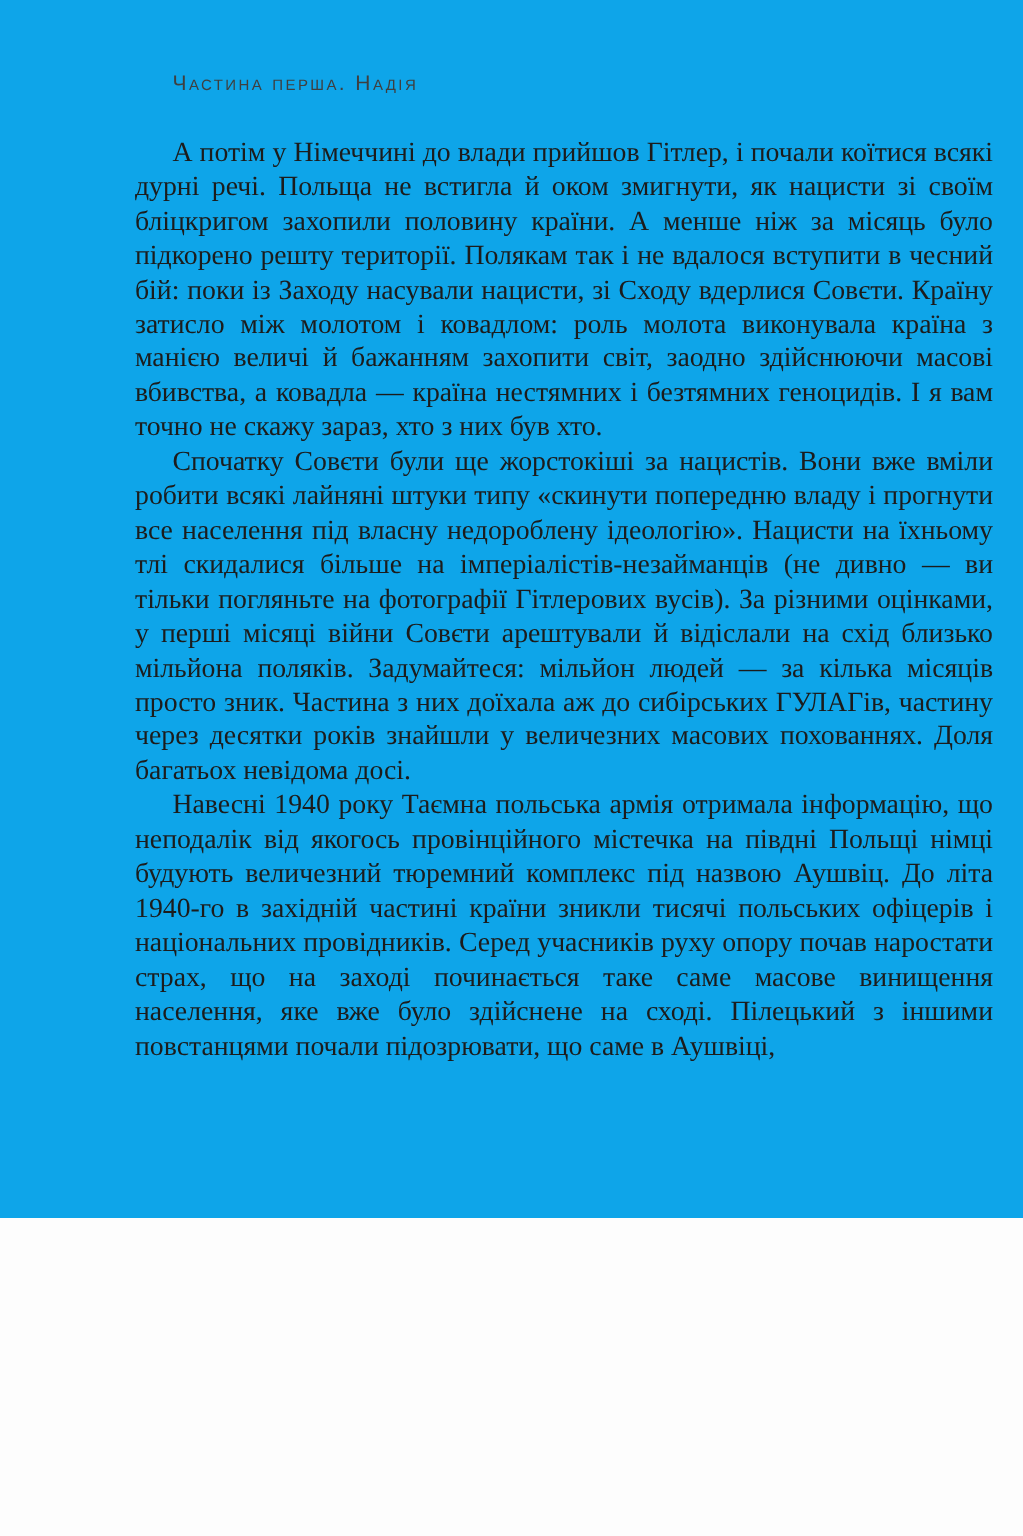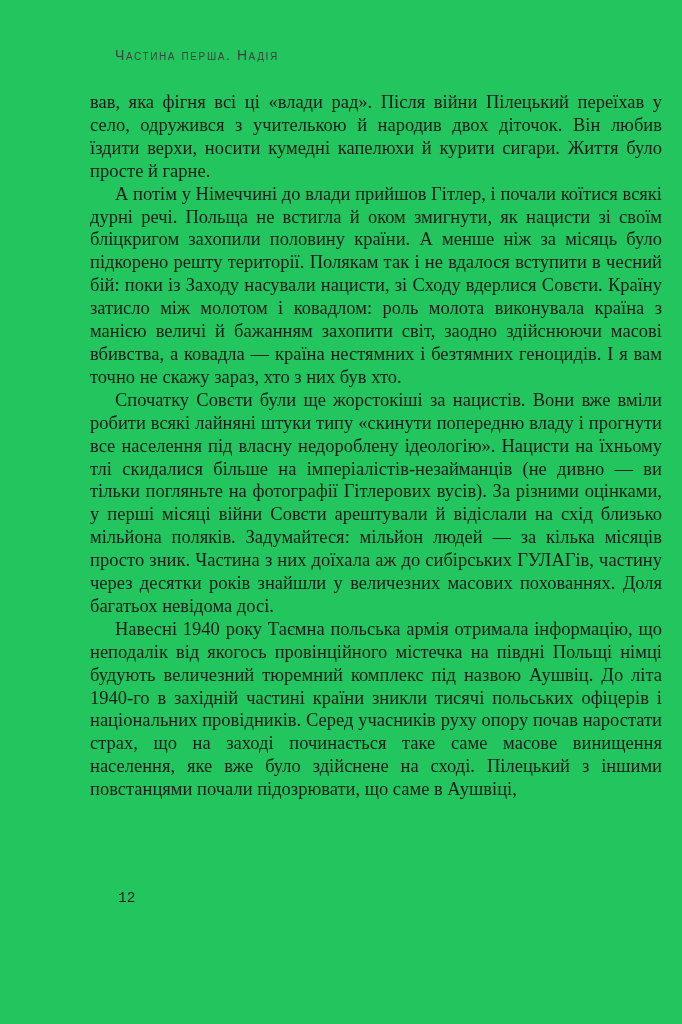--- a/index.html
+++ b/index.html
@@ -3,22 +3,22 @@
 <meta charset="utf-8">
 <style>
   html, body {
     margin: 0;
     padding: 0;
     background: #fdfdfd;
   }
   .page {
     position: relative;
     width: 682px;
-    height: 1024px;
-    background: #22c55e;
+    height: 812px;
+    background: #0ea5e9;
     overflow: hidden;
     font-family: "Liberation Serif", serif;
   }
   .running-header {
     position: absolute;
     left: 115px;
     top: 47px;
     font-family: "Liberation Sans", sans-serif;
     font-size: 14px;
     font-variant: small-caps;
@@ -55,20 +55,19 @@
     color: #242424;
   }
 </style>
 </head>
 <body>
 
 <div class="page">
   <div class="running-header">Частина перша. Надія</div>
 
   <div class="body-text">
-      <p class="no-indent">вав, яка фігня всі ці «влади рад». Після війни Пілецький переїхав у село, одружився з учителькою й народив двох діточок. Він любив їздити верхи, носити кумедні капелюхи й курити сигари. Життя було просте й гарне.</p>
       <p>А потім у Німеччині до влади прийшов Гітлер, і почали коїтися всякі дурні речі. Польща не встигла й оком змигнути, як нацисти зі своїм бліцкригом захопили половину країни. А менше ніж за місяць було підкорено решту території. Полякам так і не вдалося вступити в чесний бій: поки із Заходу насували нацисти, зі Сходу вдерлися Совєти. Країну затисло між молотом і ковадлом: роль молота виконувала країна з манією величі й бажанням захопити світ, заодно здійснюючи масові вбивства, а ковадла — країна нестямних і безтямних геноцидів. І я вам точно не скажу зараз, хто з них був хто.</p>
       <p>Спочатку Совєти були ще жорстокіші за нацистів. Вони вже вміли робити всякі лайняні штуки типу «скинути попередню владу і прогнути все населення під власну недороблену ідеологію». Нацисти на їхньому тлі скидалися більше на імперіалістів-незайманців (не дивно — ви тільки погляньте на фотографії Гітлерових вусів). За різними оцінками, у перші місяці війни Совєти арештували й відіслали на схід близько мільйона поляків. Задумайтеся: мільйон людей — за кілька місяців просто зник. Частина з них доїхала аж до сибірських ГУЛАГів, частину через десятки років знайшли у величезних масових похованнях. Доля багатьох невідома досі.</p>
       <p>Навесні 1940 року Таємна польська армія отримала інформацію, що неподалік від якогось провінційного містечка на півдні Польщі німці будують величезний тюремний комплекс під назвою Аушвіц. До літа 1940-го в західній частині країни зникли тисячі польських офіцерів і національних провідників. Серед учасників руху опору почав наростати страх, що на заході починається таке саме масове винищення населення, яке вже було здійснене на сході. Пілецький з іншими повстанцями почали підозрювати, що саме в Аушвіці,</p>
     </div>
 
   <div class="page-number">12</div>
 </div>
 
 </body></html>

